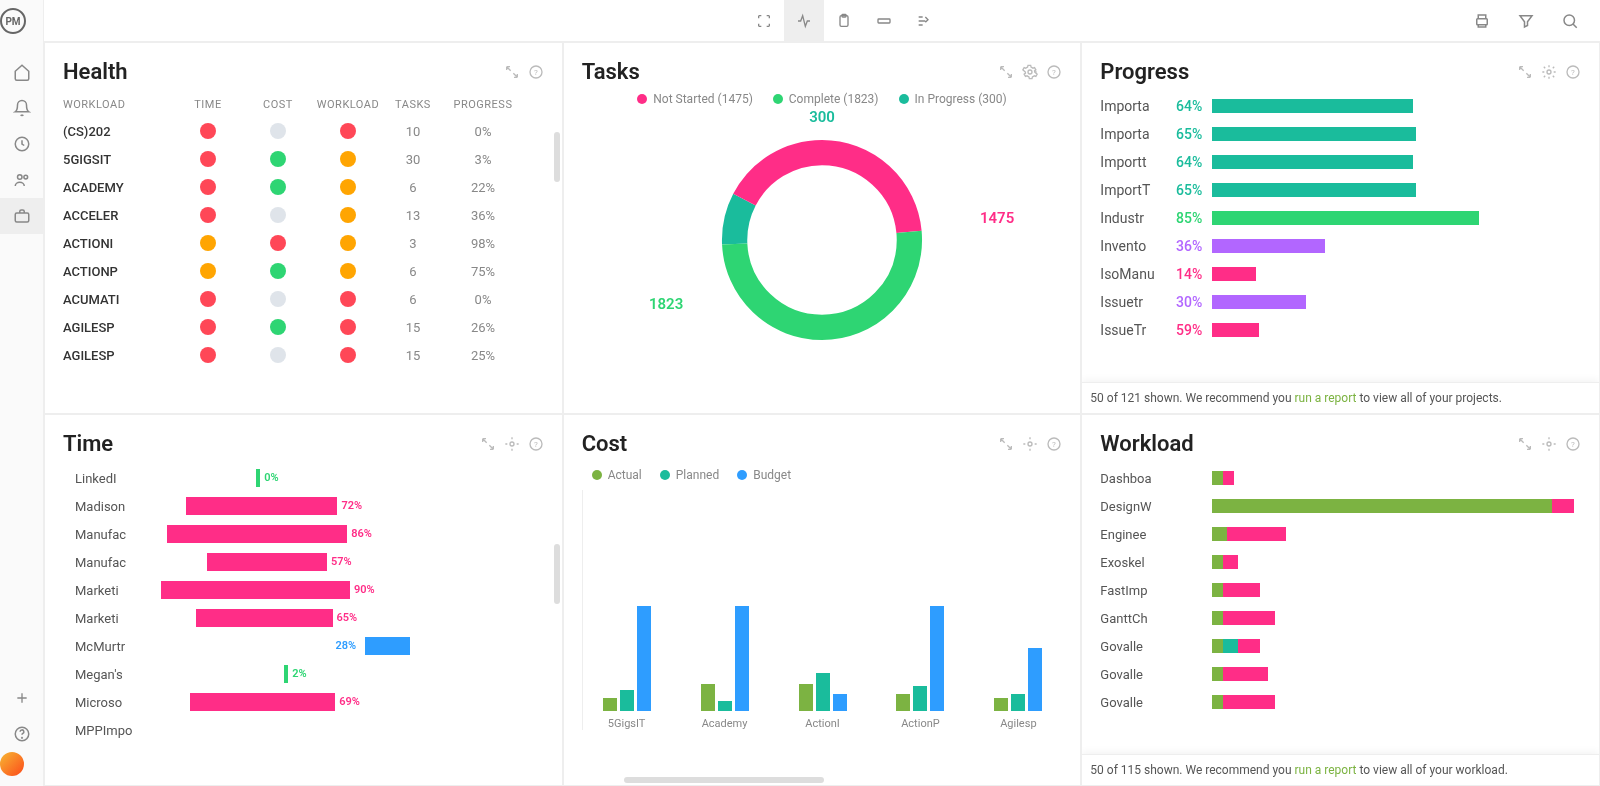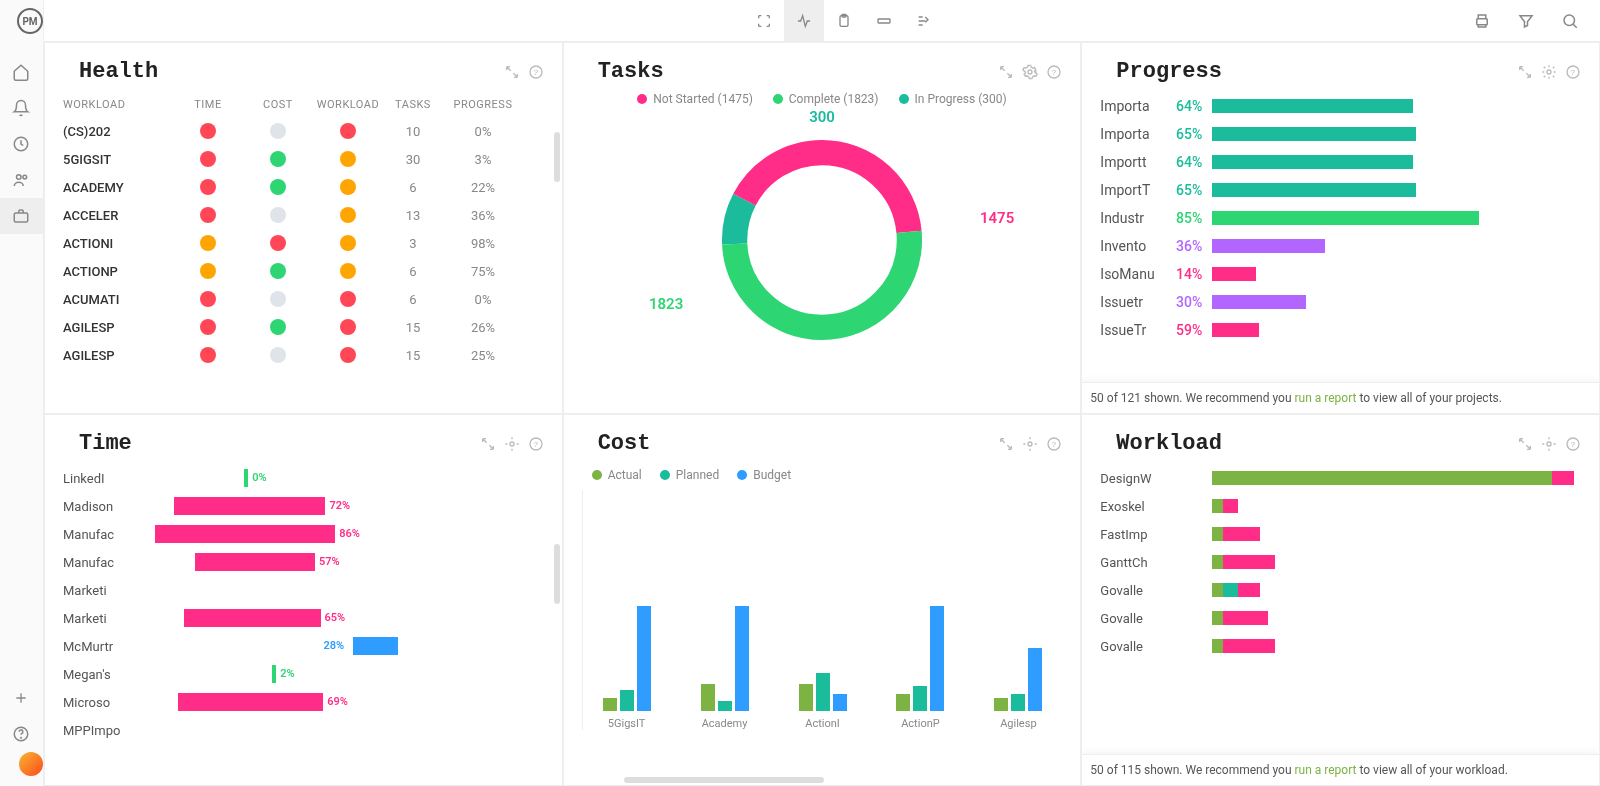--- a/index.html
+++ b/index.html
@@ -1,33 +1,33 @@
 <!DOCTYPE html>
 <html><head>
 <meta charset="utf-8">
 <style>
 * { box-sizing: border-box; margin: 0; padding: 0; }
 body { font-family: -apple-system, BlinkMacSystemFont, "Segoe UI", Roboto, sans-serif; background: #fff; color: #333; font-size: 13px; overflow: hidden; width: 1600px; height: 786px; }
 .app { display: flex; height: 100%; }
-.leftnav { width: 44px; background: #fafafa; border-right: 1px solid #eee; display: flex; flex-direction: column; align-items: flex-end; padding-top: 8px; }
+.leftnav { width: 44px; background: #fafafa; border-right: 1px solid #eee; display: flex; flex-direction: column; align-items: flex-start; padding-top: 8px; }
 .leftnav .logo { width: 26px; height: 26px; border: 2px solid #666; border-radius: 50%; display: flex; align-items: center; justify-content: center; font-size: 10px; font-weight: bold; color: #666; margin-bottom: 20px; }
 .leftnav .nav-icon { width: 44px; height: 36px; display: flex; align-items: center; justify-content: center; color: #888; cursor: pointer; }
 .leftnav .nav-icon.active { background: #eee; }
 .leftnav .spacer { flex: 1; }
 .leftnav .avatar { width: 24px; height: 24px; border-radius: 50%; background: linear-gradient(135deg,#f7b733,#fc4a1a); margin-bottom: 10px; }
 .main { flex: 1; display: flex; flex-direction: column; }
 .topbar { height: 42px; border-bottom: 1px solid #eee; display: flex; align-items: center; }
 .topbar .center-tabs { margin-left: auto; margin-right: auto; display: flex; position: relative; left: 90px; }
 .topbar .tab-icon { width: 40px; height: 42px; display: flex; align-items: center; justify-content: center; cursor: pointer; color: #888; }
 .topbar .tab-icon.active { background: #eee; }
 .topbar .right-icons { display: flex; margin-right: 12px; gap: 8px; }
 .topbar .right-icons .tab-icon { width: 36px; }
 .grid { flex: 1; display: grid; grid-template-columns: 1fr 1fr 1fr; grid-template-rows: 1fr 1fr; gap: 0; position: relative; }
 .panel { border: 1px solid #eee; display: flex; flex-direction: column; position: relative; overflow: hidden; }
-.panel-header { display: flex; align-items: center; padding: 16px 18px 8px 34px; font-family: Liberation Mono, monospace; }
+.panel-header { display: flex; align-items: center; padding: 16px 18px 8px 18px; }
 .panel-header h2 { font-size: 22px; font-weight: 600; color: #222; flex: 1; }
 .panel-icons { display: flex; gap: 8px; color: #bbb; }
 .panel-icons span { cursor: pointer; }
 .panel-body { flex: 1; overflow: hidden; position: relative; padding: 0 18px 12px 18px; }
 .scrollbar-thumb { position: absolute; right: 2px; width: 6px; background: #ddd; border-radius: 3px; }
 
 
 .health-head { display: flex; font-size: 11px; color: #888; letter-spacing: 0.5px; padding: 6px 0; }
 .health-head div, .health-row div { text-align: center; }
 .col-project { width: 110px; text-align: left !important; }
@@ -54,21 +54,21 @@
 .prog-row .pname { width: 64px; color: #555; white-space: nowrap; overflow: hidden; }
 .prog-row .pvalue { width: 48px; text-align: right; padding-right: 10px; font-weight: 500; }
 .prog-row .pbar { flex: 1; height: 14px; position: relative; }
 .prog-row .pbar .fill { height: 100%; }
 
 .banner { position: absolute; bottom: 0; left: 0; right: 0; background: #fff; border-top: 1px solid #eee; padding: 8px; font-size: 12px; color: #555; text-align: left; box-shadow: 0 -2px 8px rgba(0,0,0,0.05); }
 .banner a { color: #7cb342; cursor: pointer; }
 
 
 .time-row { display: flex; align-items: center; height: 28px; position: relative; }
-.time-row .tname { width: 72px; font-size: 13px; color: #555; white-space: nowrap; overflow: hidden; }
+.time-row .tname { width: 72px; font-size: 13px; color: #555; white-space: nowrap; overflow: hidden; margin-left: 12px; }
 .time-row .track { flex: 1; position: relative; height: 18px; }
 .time-row .bar { position: absolute; height: 18px; top: 0; }
 .time-row .tlabel { position: absolute; font-size: 11px; font-weight: 600; top: 2px; }
 
 
 .cost-legend { display: flex; gap: 18px; font-size: 12px; color: #888; padding: 4px 0 8px 10px; }
 .cost-legend .li { display: flex; align-items: center; gap: 6px; }
 .cost-legend .sw { width: 10px; height: 10px; border-radius: 50%; }
 .cost-chart { position: relative; height: 240px; display: flex; }
 .cost-yaxis { width: 50px; display: flex; flex-direction: column; justify-content: space-between; align-items: flex-end; font-size: 11px; color: #888; padding-right: 8px; padding-bottom: 20px; }
@@ -543,20 +543,24 @@
               </div>
               <div class="time-row">
                 <div class="tname">Manufac</div>
                 <div class="track">
     <div class="bar" style="left:60.199999999999996px;width:119.69999999999999px;background:#ff2d87"></div>
     <div class="tlabel" style="left:183.89999999999998px;color:#ff2d87">57%</div>
   </div>
               </div>
               <div class="time-row">
                 <div class="tname">Marketi</div>
+                <div class="track">
+    <div class="bar" style="left:14px;width:189px;background:#ff2d87"></div>
+    <div class="tlabel" style="left:207px;color:#ff2d87">90%</div>
+  </div>
               </div>
               <div class="time-row">
                 <div class="tname">Marketi</div>
                 <div class="track">
     <div class="bar" style="left:49px;width:136.5px;background:#ff2d87"></div>
     <div class="tlabel" style="left:189.5px;color:#ff2d87">65%</div>
   </div>
               </div>
               <div class="time-row">
                 <div class="tname">McMurtr</div>
@@ -692,24 +696,38 @@
                 <svg width="16" height="16" viewBox="0 0 24 24" fill="none" stroke="currentColor" stroke-width="2">
                   <circle cx="12" cy="12" r="9"></circle>
                   <text x="12" y="16" text-anchor="middle" font-size="12" fill="currentColor" stroke="none">?</text>
                 </svg>
               </span>
           </div>
         </div>
         <div class="panel-body">
           <div id="workload-rows">
               <div class="wl-row">
+                <div class="wname">Dashboa</div>
+                <div class="wtrack" style="padding-left:40px">
+                  <div class="wseg" style="width:3%;background:#7cb342"></div>
+                  <div class="wseg" style="width:3%;background:#ff2d87"></div>
+                </div>
+              </div>
+              <div class="wl-row">
                 <div class="wname">DesignW</div>
                 <div class="wtrack" style="padding-left:40px">
                   <div class="wseg" style="width:92%;background:#7cb342"></div>
                   <div class="wseg" style="width:6%;background:#ff2d87"></div>
+                </div>
+              </div>
+              <div class="wl-row">
+                <div class="wname">Enginee</div>
+                <div class="wtrack" style="padding-left:40px">
+                  <div class="wseg" style="width:4%;background:#7cb342"></div>
+                  <div class="wseg" style="width:16%;background:#ff2d87"></div>
                 </div>
               </div>
               <div class="wl-row">
                 <div class="wname">Exoskel</div>
                 <div class="wtrack" style="padding-left:40px">
                   <div class="wseg" style="width:3%;background:#7cb342"></div>
                   <div class="wseg" style="width:4%;background:#ff2d87"></div>
                 </div>
               </div>
               <div class="wl-row">

